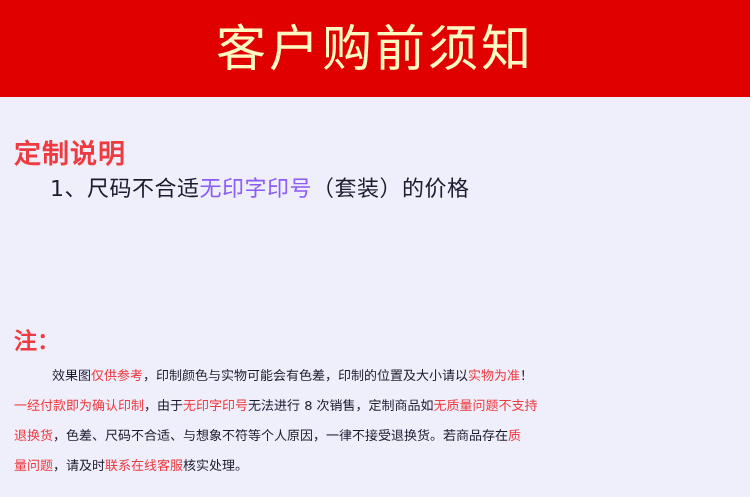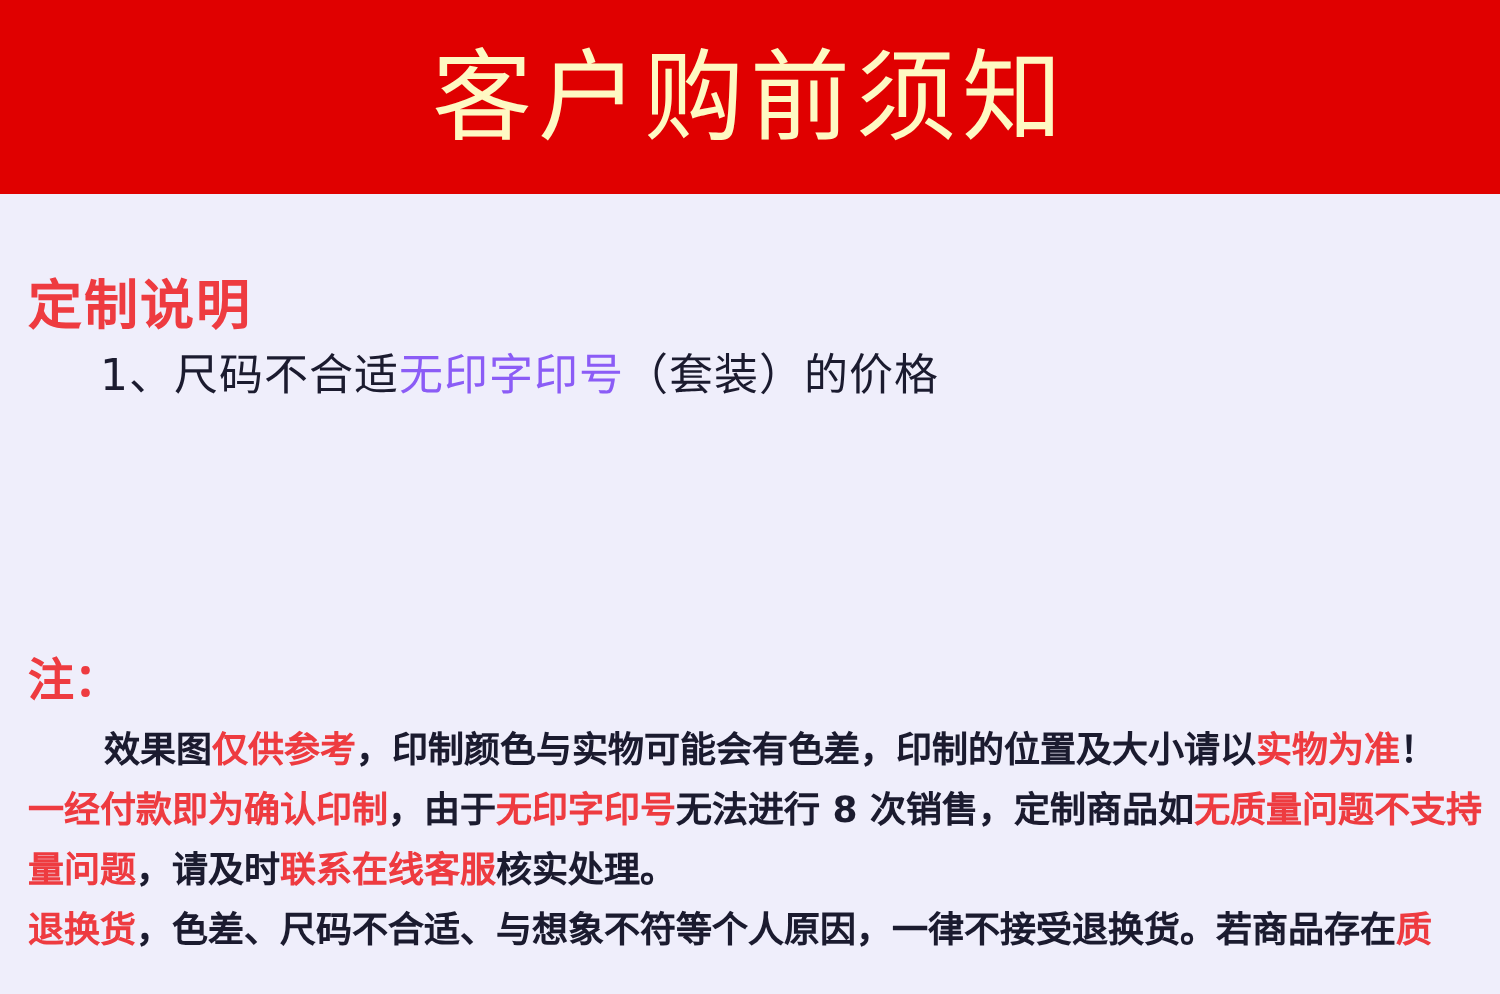--- a/index.html
+++ b/index.html
@@ -87,26 +87,25 @@
     white-space: nowrap;
   }
 
   .note-body {
     position: absolute;
     left: 14px;
     top: 361px;
     width: 726px;
   }
   .note-line {
-    font-size: 18px;
+    font-size: 13px;
     line-height: 30px;
     color: #1b1b2f;
     white-space: nowrap;
     letter-spacing: 0px;
-    font-weight: bold;
   }
   .note-line.indent { padding-left: 38px; }
   .note-line .hl { color: #ee3b40; }
 </style>
 </head>
 <body>
 
 <div id="page">
 
   <div class="banner">
@@ -117,17 +116,17 @@
 
   <div class="num-list">
       <div class="num-item"><span>1、</span><span class="">尺码不合适</span><span class="hl">无印字印号</span><span class="">（套装）的价格</span></div>
     </div>
 
   <div class="note-label">注：</div>
 
   <div class="note-body">
       <div class="note-line indent"><span class="">效果图</span><span class="hl">仅供参考</span><span class="">，印制颜色与实物可能会有色差，印制的位置及大小请以</span><span class="hl">实物为准</span><span class="">！</span></div>
       <div class="note-line"><span class="hl">一经付款即为确认印制</span><span class="">，由于</span><span class="hl">无印字印号</span><span class="">无法进行 8 次销售，定制商品如</span><span class="hl">无质量问题不支持</span></div>
+      <div class="note-line"><span class="hl">退换货</span><span class="">，色差、尺码不合适、与想象不符等个人原因，一律不接受退换货。若商品存在</span><span class="hl">质</span></div>
       <div class="note-line"><span class="hl">量问题</span><span class="">，请及时</span><span class="hl">联系在线客服</span><span class="">核实处理。</span></div>
-      <div class="note-line"><span class="hl">退换货</span><span class="">，色差、尺码不合适、与想象不符等个人原因，一律不接受退换货。若商品存在</span><span class="hl">质</span></div>
     </div>
 
 </div>
 
 </body></html>

